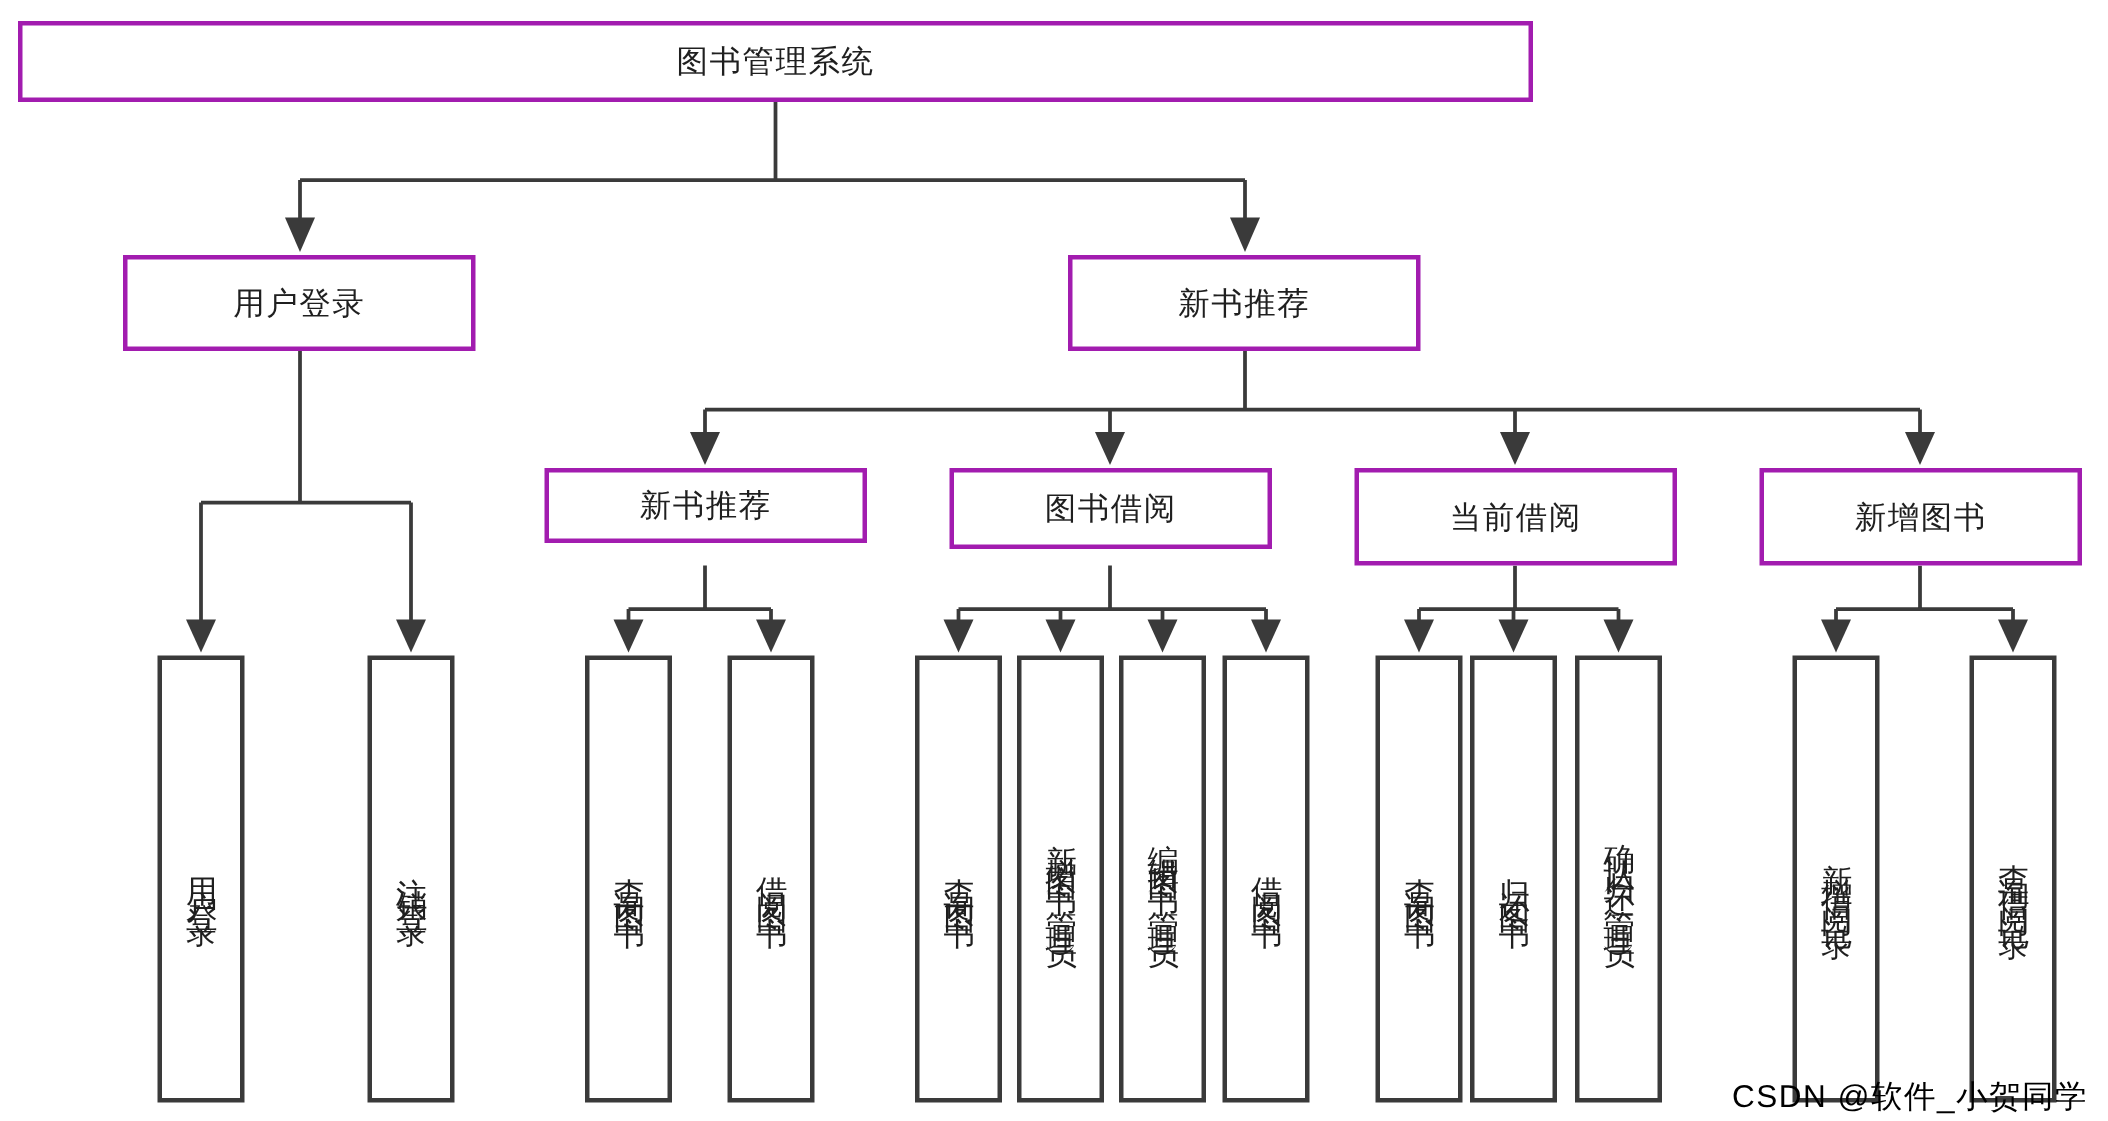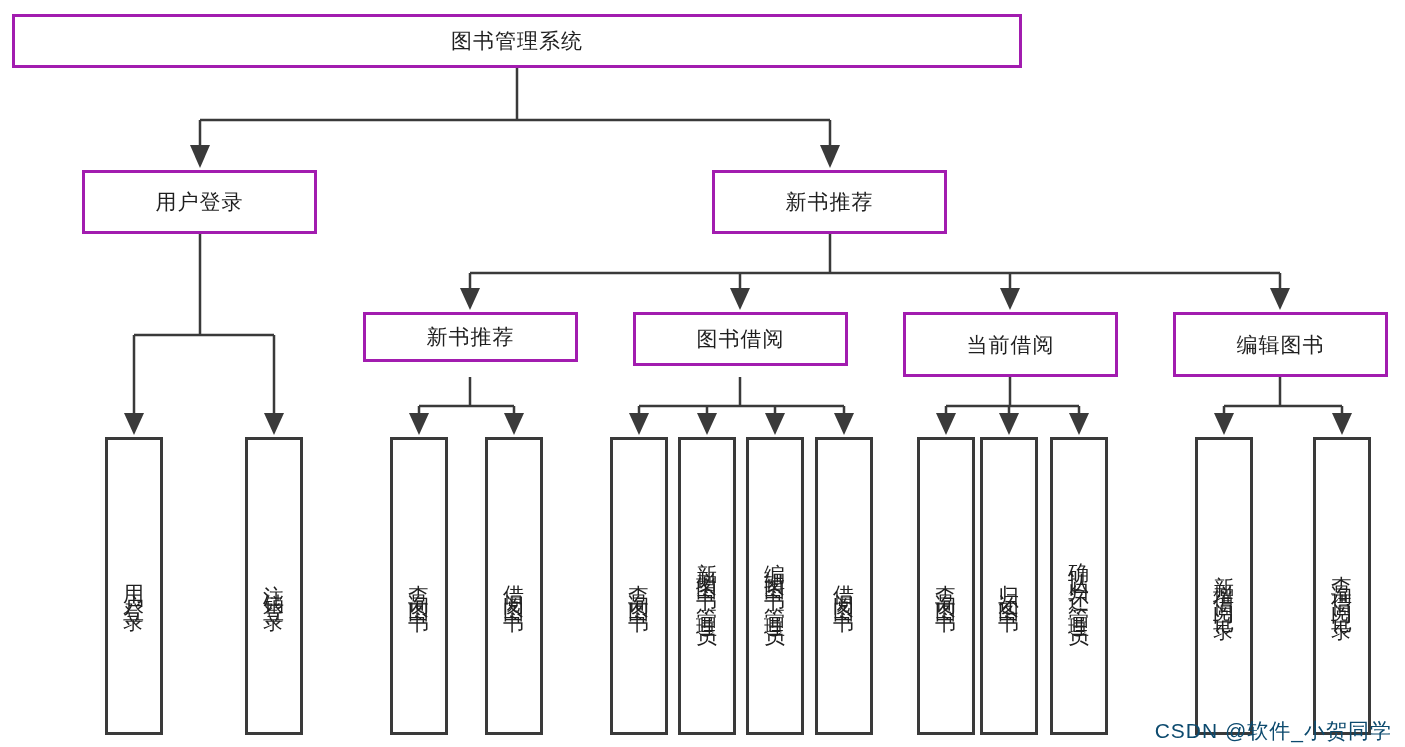--- a/index.html
+++ b/index.html
@@ -54,21 +54,21 @@
     font-size: 21px;
     letter-spacing: 9px;
     line-height: 1;
     color: #1f1f1f;
   }
   .watermark {
     position: absolute;
     top: 717px;
     right: 13px;
     font-size: 21px;
-    color: #0c4a6e;
+    color: #000000;
     letter-spacing: 1px;
     z-index: 10;
     white-space: nowrap;
   }
 </style>
 </head>
 <body>
 
 <div id="canvas">
 
@@ -144,21 +144,21 @@
   <div class="node" style="left:363px; top:312px; width:215px; height:50px;">
     <span>新书推荐</span>
   </div>
   <div class="node" style="left:633px; top:312px; width:215px; height:54px;">
     <span>图书借阅</span>
   </div>
   <div class="node" style="left:903px; top:312px; width:215px; height:65px;justify-content:center;">
     <span>当前借阅</span>
   </div>
   <div class="node" style="left:1173px; top:312px; width:215px; height:65px;">
-    <span>编辑图书</span>
+    <span>新增图书</span>
   </div>
 
   <div class="leaf" style="left:105px;">
     <span class="vtext">用户登录</span>
   </div>
   <div class="leaf" style="left:245px;">
     <span class="vtext">注销登录</span>
   </div>
 
   <div class="leaf" style="left:390px;">

